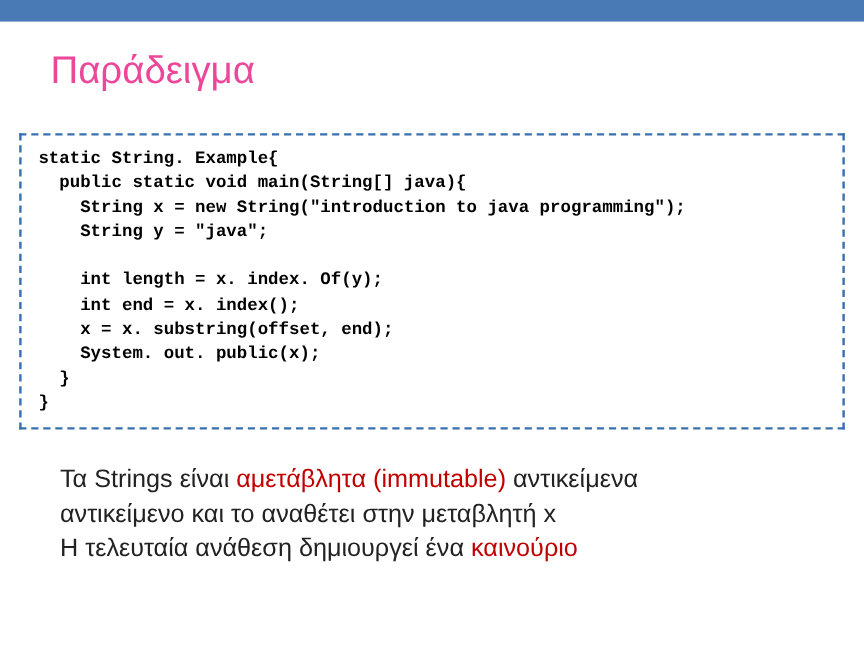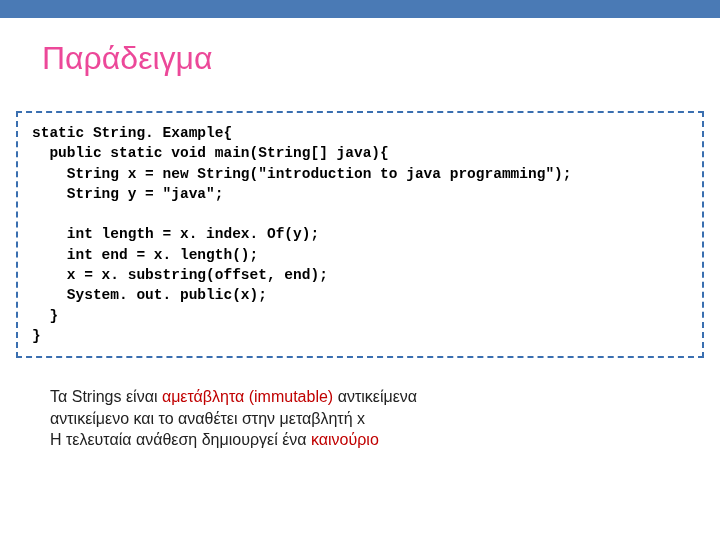--- a/index.html
+++ b/index.html
@@ -27,40 +27,40 @@
     padding: 10px 14px 10px 14px;
     font-family: "Courier New", monospace;
     font-size: 14.5px;
     font-weight: bold;
     line-height: 1.4;
     white-space: pre;
     color: #000;
   }
   .explain {
     margin: 28px 0 13px 50px;
-    font-size: 16px;
+    font-size: 21px;
     color: #222;
     line-height: 1.35;
   }
   .hl { color: #c00000; }
 </style>
 </head>
 <body>
 
 <div class="topbar"></div>
 
 <h1 class="title">Παράδειγμα</h1>
 
 <div class="codebox"><span>static String. Example{</span>
 <span>  public static void main(String[] java){</span>
 <span>    String x = new String(</span><span>"introduction to java programming"</span><span>);</span>
 <span>    String y = </span><span>"java"</span><span>;</span>
 <span></span>
 <span>    int length = x. index. Of(y);</span>
-<span>    int end = x. length();</span>
+<span>    int end = x. index();</span>
 <span>    x = x. substring(offset, end);</span>
 <span>    System. out. public(x);</span>
 <span>  }</span>
 <span>}</span></div>
 
 <div class="explain">
   <div><span>Τα Strings είναι </span><span class="hl">αμετάβλητα (immutable)</span><span> αντικείμενα</span></div>
   <div>αντικείμενο και το αναθέτει στην μεταβλητή x</div>
   <div><span>Η τελευταία ανάθεση δημιουργεί ένα </span><span class="hl">καινούριο</span></div>
 </div>

